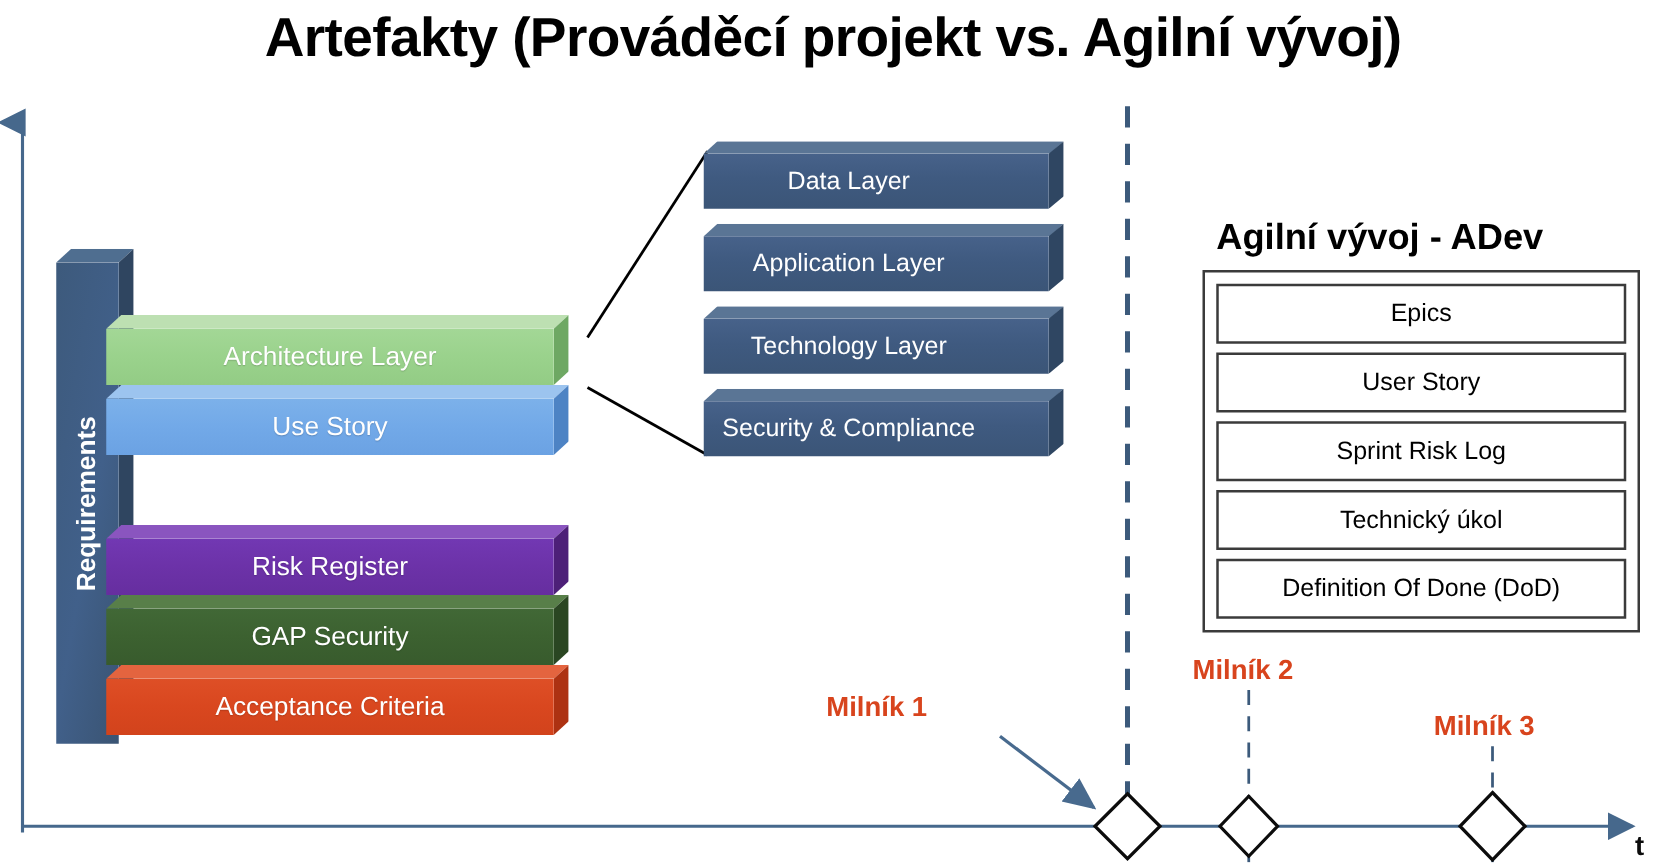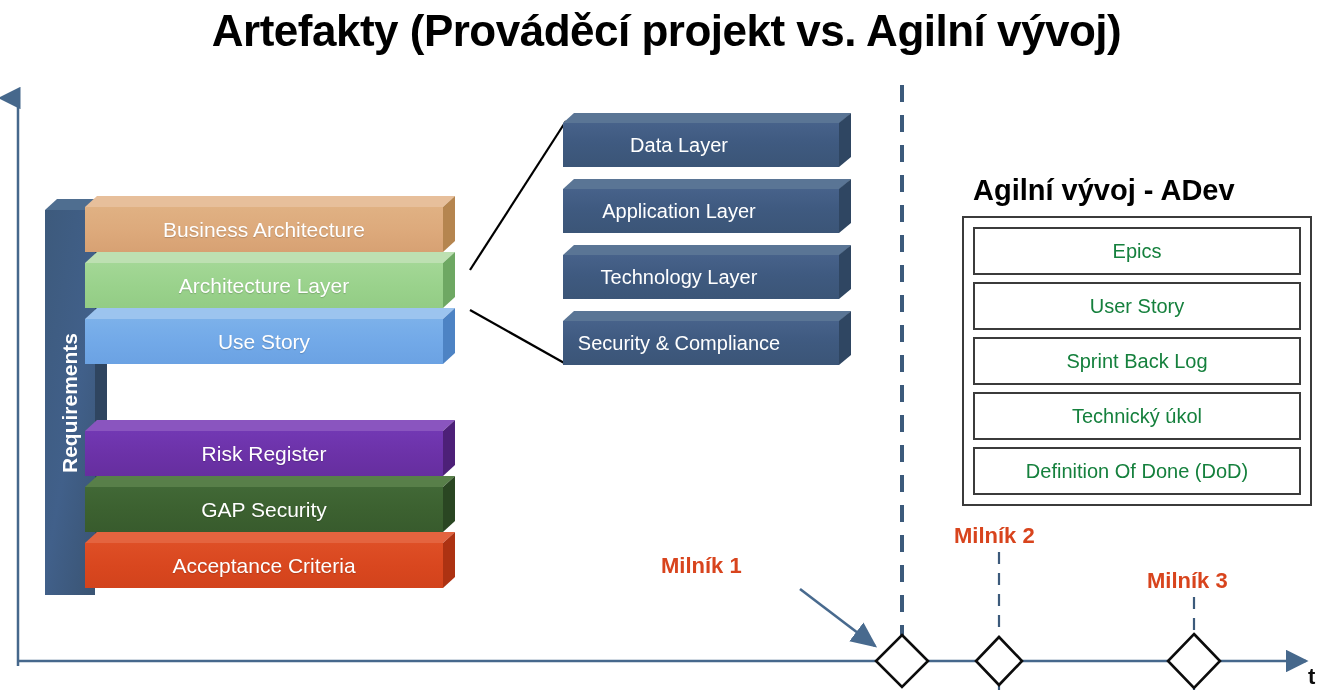--- a/index.html
+++ b/index.html
@@ -97,21 +97,21 @@
   
   #adev-panel{
     position:absolute;left:962px;top:216px;width:350px;height:290px;
     border:2px solid #3b3b3b;background:#ffffff;
     padding:9px;box-sizing:border-box;
     display:flex;flex-direction:column;justify-content:space-between;
   }
   .adev-item{
     height:48px;border:2px solid #3b3b3b;background:#ffffff;
     display:flex;align-items:center;justify-content:center;
-    color:#15803d;font-size:20px;white-space:nowrap;box-sizing:border-box;
+    color:#000000;font-size:20px;white-space:nowrap;box-sizing:border-box;
   }
 
   
   .milestone-label{
     position:absolute;color:#d8441d;font-size:22px;font-weight:bold;white-space:nowrap;
   }
   #milestone-label-1{left:661px;top:553px;}
   #milestone-label-2{left:954px;top:523px;}
   #milestone-label-3{left:1147px;top:568px;}
 </style>
@@ -180,26 +180,20 @@
 
   <div id="requirements-bar">
     <div class="topf"></div>
     <div class="side"></div>
     <div class="front"></div>
     <div id="requirements-label">Requirements</div>
   </div>
 
   <div id="layer-stack">
 
-    <div class="layer-bar" style="top:0px;">
-      <div class="lb-top" style="background:#e7bf9b;"></div>
-      <div class="lb-side" style="background:#b5854f;"></div>
-      <div class="lb-front" style="background:linear-gradient(180deg,#e0b183 0%,#ddaa7c 50%,#d7a173 100%);"></div>
-      <div class="lb-text">Business Architecture</div>
-    </div>
 
     <div class="layer-bar" style="top:56px;">
       <div class="lb-top" style="background:#bde0b2;"></div>
       <div class="lb-side" style="background:#6ea863;"></div>
       <div class="lb-front" style="background:linear-gradient(180deg,#a3d796 0%,#9ad28c 50%,#93cc85 100%);"></div>
       <div class="lb-text">Architecture Layer</div>
     </div>
 
     <div class="layer-bar" style="top:112px;">
       <div class="lb-top" style="background:#9cc4ef;"></div>
@@ -261,21 +255,21 @@
   <div class="section-heading" id="adev-heading">Agilní vývoj - ADev</div>
 
   <div id="adev-panel">
     <div class="adev-item">
       <span>Epics</span>
     </div>
     <div class="adev-item">
       <span>User Story</span>
     </div>
     <div class="adev-item">
-      <span>Sprint Back Log</span>
+      <span>Sprint Risk Log</span>
     </div>
     <div class="adev-item">
       <span>Technický úkol</span>
     </div>
     <div class="adev-item">
       <span>Definition Of Done (DoD)</span>
     </div>
   </div>
 
   <div class="milestone-label" id="milestone-label-1">Milník 1</div>

